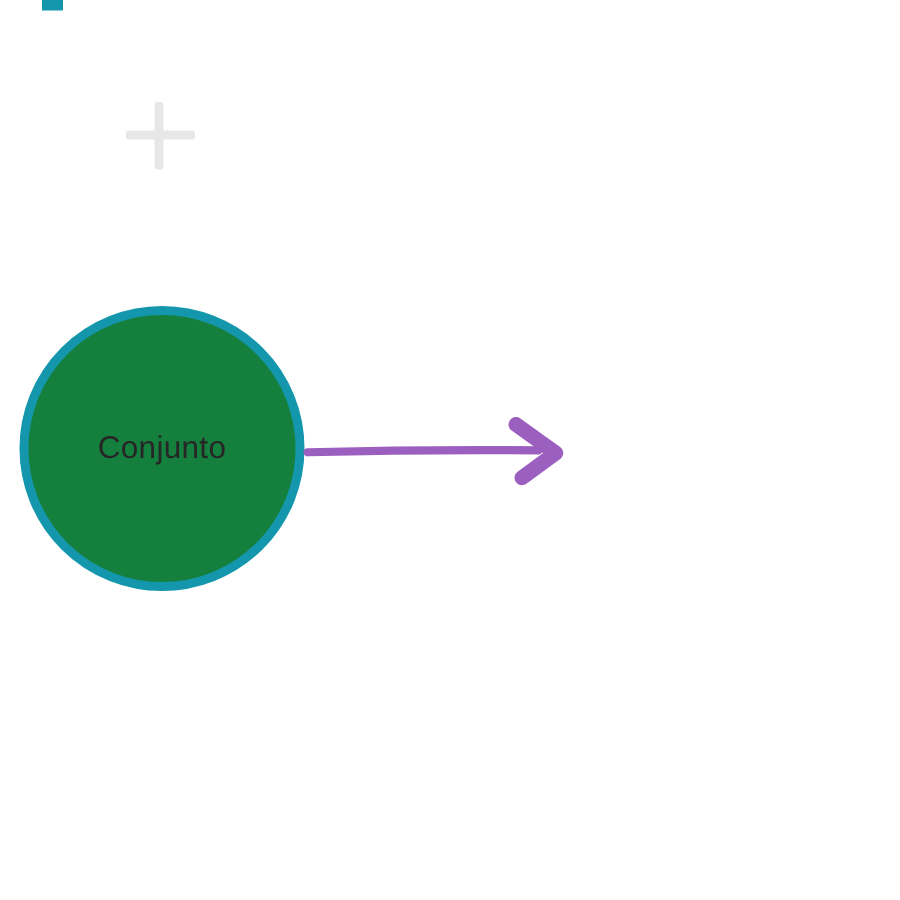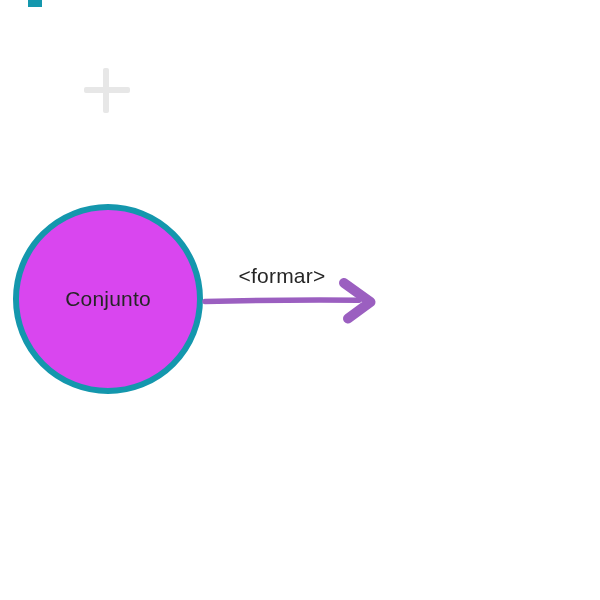--- a/index.html
+++ b/index.html
@@ -34,21 +34,21 @@
   }
   .plus-h { left: 84px;  top: 87px; width: 46px; height: 6px; }
   .plus-v { left: 103px; top: 68px; width: 6px;  height: 45px; }
 
   
   .node {
     position: absolute;
     box-sizing: border-box;
     border: 6px solid #1497ad;
     border-radius: 50%;
-    background: #d946ef;
+    background: #15803d;
     display: flex;
     align-items: center;
     justify-content: center;
   }
   .node-left  { left: 13px;  top: 204px; width: 190px; height: 190px; }
   .node-right { left: 385px; top: 207px; width: 183px; height: 183px; }
 
   .node-label {
     color: #262626;
     font-size: 21px;
@@ -96,15 +96,14 @@
   </div>
 
 
   <svg class="arrow-svg" viewBox="0 0 600 600">
     <g fill="none" stroke-linecap="round" stroke-linejoin="round" stroke="#9b5fc0">
       <path d="M 205 301.5 Q 282 299.5 359 300.2" stroke-width="5.5"></path>
       <path d="M 344 283 L 370.5 302 L 348 318.5" stroke-width="10"></path>
     </g>
   </svg>
 
-  <div class="connector-label">&lt;formar&gt;</div>
 
 </div>
 
 </body></html>

